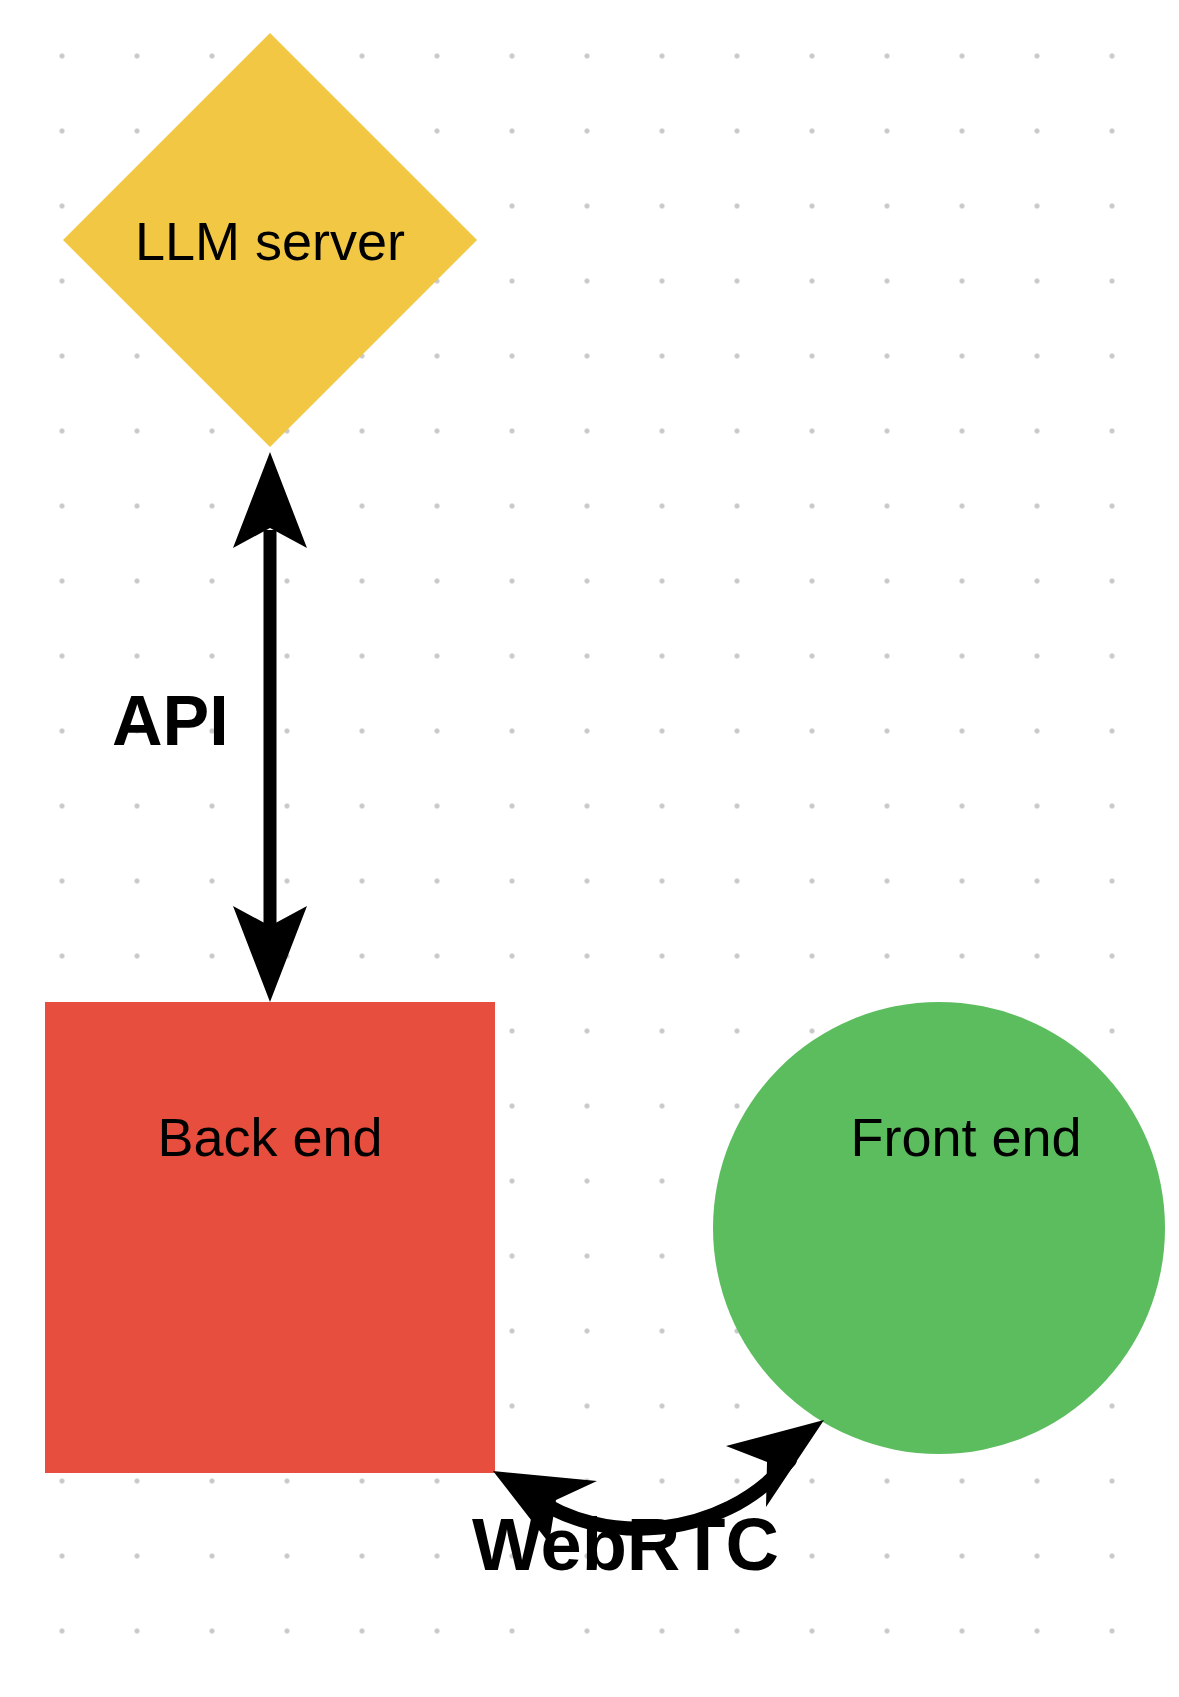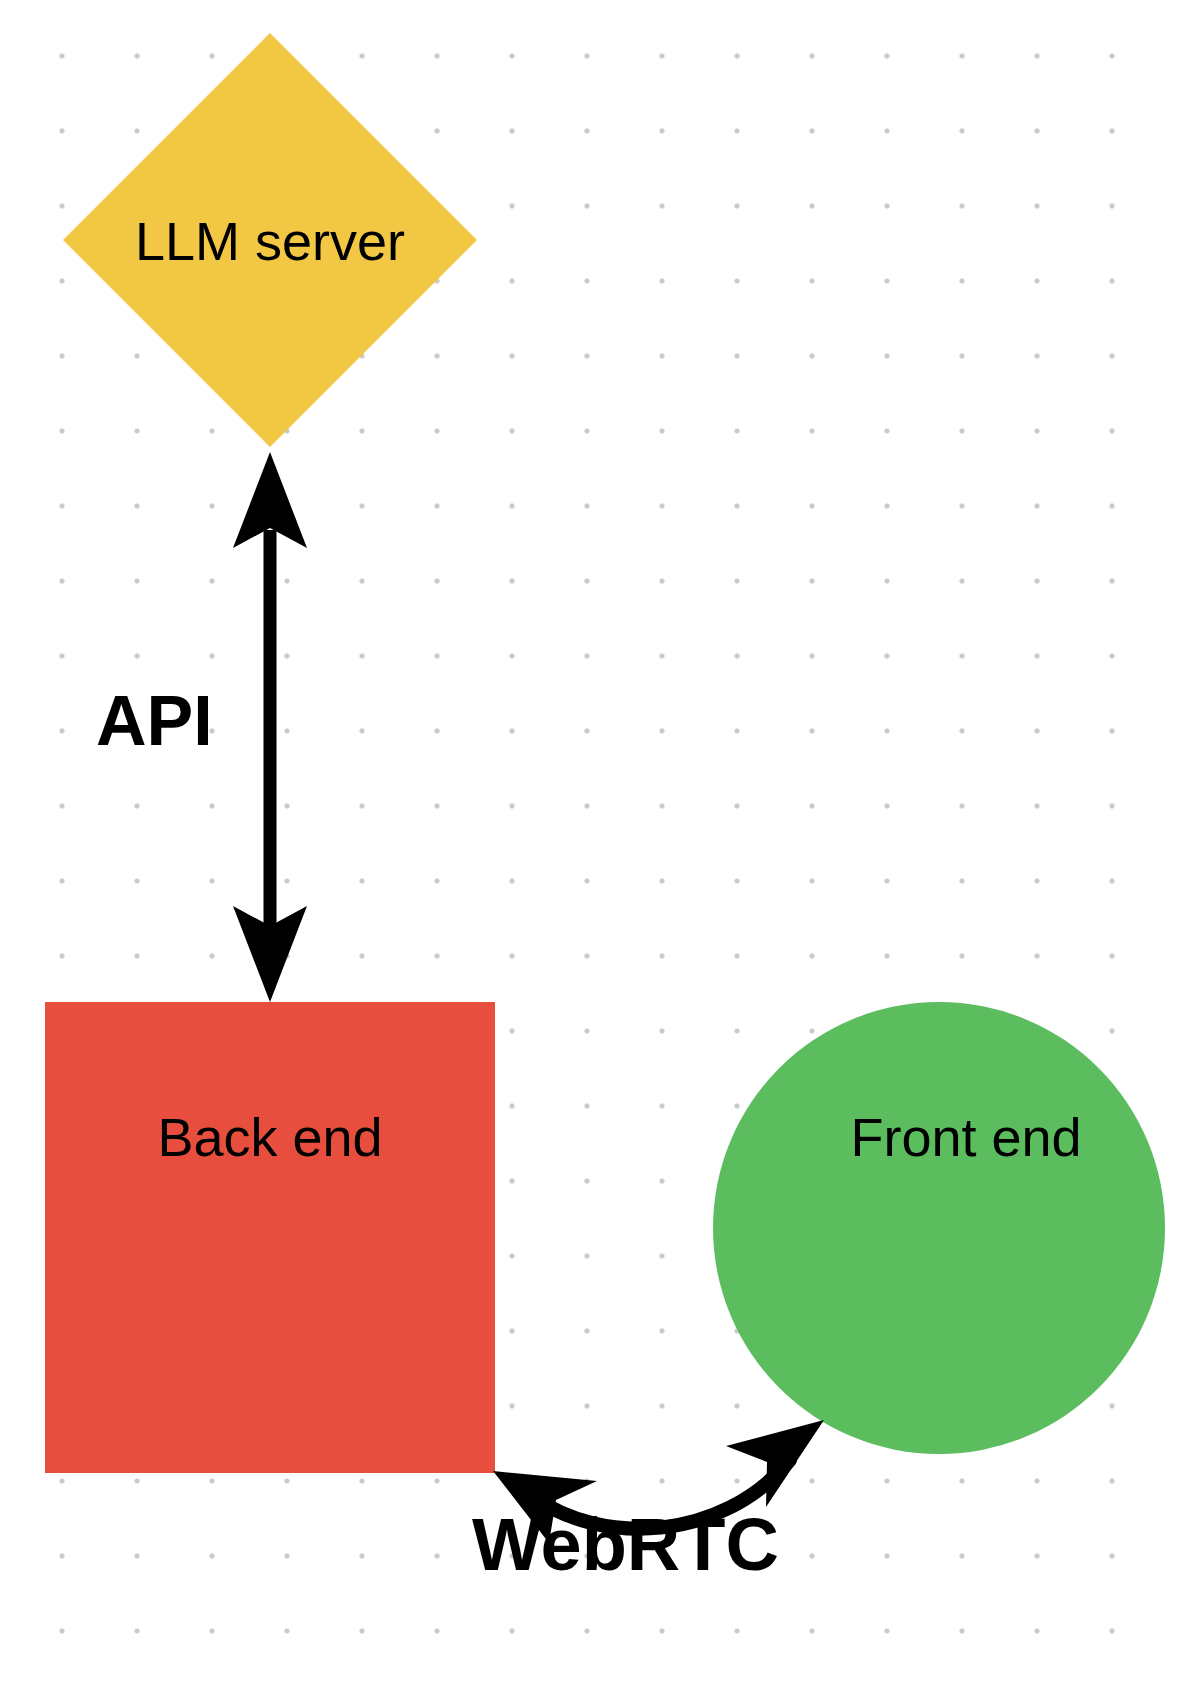--- a/index.html
+++ b/index.html
@@ -54,21 +54,21 @@
     width: 450px;
     text-align: center;
   }
   #label-front-end {
     left: 740px;
     top: 1110px;
     width: 452px;
     text-align: center;
   }
   #label-api {
-    left: 96px;
+    left: 112px;
     top: 686px;
     font-size: 70px;
   }
   #label-webrtc {
     left: 472px;
     top: 1508px;
     font-size: 74px;
   }
 </style>
 </head>

